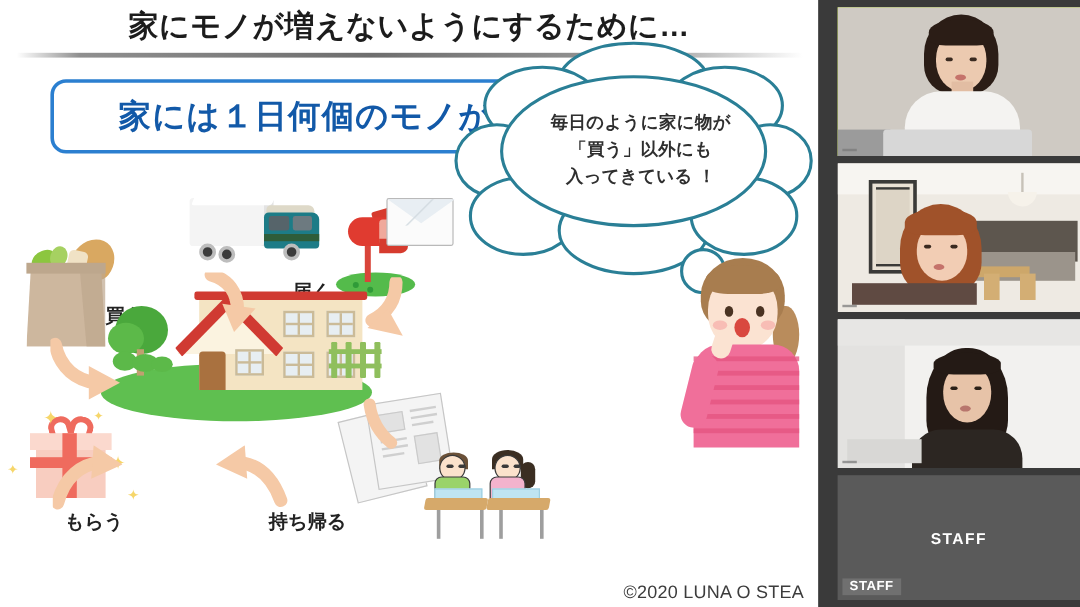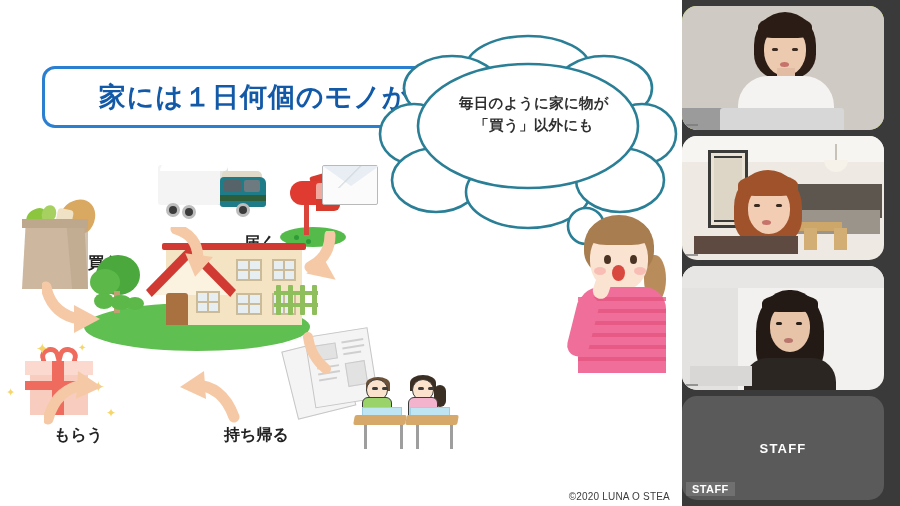--- a/index.html
+++ b/index.html
@@ -205,28 +205,28 @@
   .w-mouth{ position:absolute; left:46px; top:50px; width:13px; height:16px;
      background:#d9483f; border-radius:50%;}
   .w-body{ position:absolute; left:12px; top:72px; width:88px; height:86px;
      background:#f06f9a; border-radius:22px 22px 0 0;}
   .stripe{ position:absolute; left:0; width:100%; height:4px; background:#e4537f; opacity:.75;}
   .w-arm{ position:absolute; left:6px; top:80px; width:22px; height:62px;
      background:#f06f9a; border-radius:14px; transform:rotate(14deg);}
   .w-hand{ position:absolute; left:28px; top:60px; width:16px; height:24px;
      background:#fbe3d2; border-radius:8px; transform:rotate(18deg);}
 
-  .copyright{ position:absolute; right:12px; bottom:4px; font-size:10px;
+  .copyright{ position:absolute; right:12px; bottom:4px; font-size:15px;
      color:#3c3c3c; letter-spacing:0.2px; }
 
   
   #video-panel{ position:absolute; left:682px; top:0; width:218px; height:506px;
      background:#3a3a3a; }
-  .tile{ position:absolute; left:0; width:202px; background:#4a4a4a;
-     overflow:hidden;border-radius:15px; }
+  .tile{ position:absolute; left:16px; width:202px; background:#4a4a4a;
+     overflow:hidden; }
   .tile-active{ outline:3px solid #c3e14a; outline-offset:-3px; }
   .t1{ top:6px; height:124px;}
   .t2{ top:136px; height:124px;}
   .t3{ top:266px; height:124px;}
   .t4{ top:396px; height:104px; background:#5a5a5a;}
 
   .cam{ position:absolute; inset:0; }
   .name-tag{ position:absolute; left:4px; bottom:4px; padding:1px 6px;
      background:rgba(120,120,120,.72); color:#ffffff; font-size:11px;
      font-weight:bold; letter-spacing:.4px; }
@@ -292,20 +292,24 @@
   .c3-laptop{ position:absolute; left:8px; bottom:4px; width:62px; height:20px;
      background:#d8d7d5;}
 </style>
 </head>
 <body>
 
 <div id="app">
 
   <div id="slide-area">
 
+    <div class="slide-title-wrap">
+      <div class="slide-title">家にモノが増えないようにするために…</div>
+      <div class="title-rule"></div>
+    </div>
 
     <div class="qbox">
       <div class="qbox-text">家には１日何個のモノが入ってくる？</div>
     </div>
 
     <div id="illus">
 
       <div class="bag">
         <div class="veg-grn"></div>
           <div class="veg-grn2"></div>
@@ -479,20 +483,21 @@
           <ellipse cx="242" cy="150" rx="44" ry="32"></ellipse>
           <ellipse cx="150" cy="96" rx="110" ry="62"></ellipse>
         </g>
         <ellipse cx="150" cy="96" rx="106" ry="58" fill="#ffffff" stroke="none"></ellipse>
         <circle cx="208" cy="196" r="18" fill="#ffffff" stroke="#2a7f96" stroke-width="2.6"></circle>
         <circle cx="226" cy="218" r="11" fill="#ffffff" stroke="#2a7f96" stroke-width="2.6"></circle>
       </svg>
       <div class="bubble-text">
         <div>毎日のように家に物が</div>
         <div>「買う」以外にも</div>
+        <div>入ってきている ！</div>
       </div>
     </div>
 
     <div class="woman">
       <div class="w-tail"></div>
       <div class="w-hair"></div>
       <div class="w-face"></div>
       <div class="w-fringe"></div>
       <div class="w-eye" style="left:38px;top:40px;"></div>
       <div class="w-eye" style="left:64px;top:40px;"></div>

